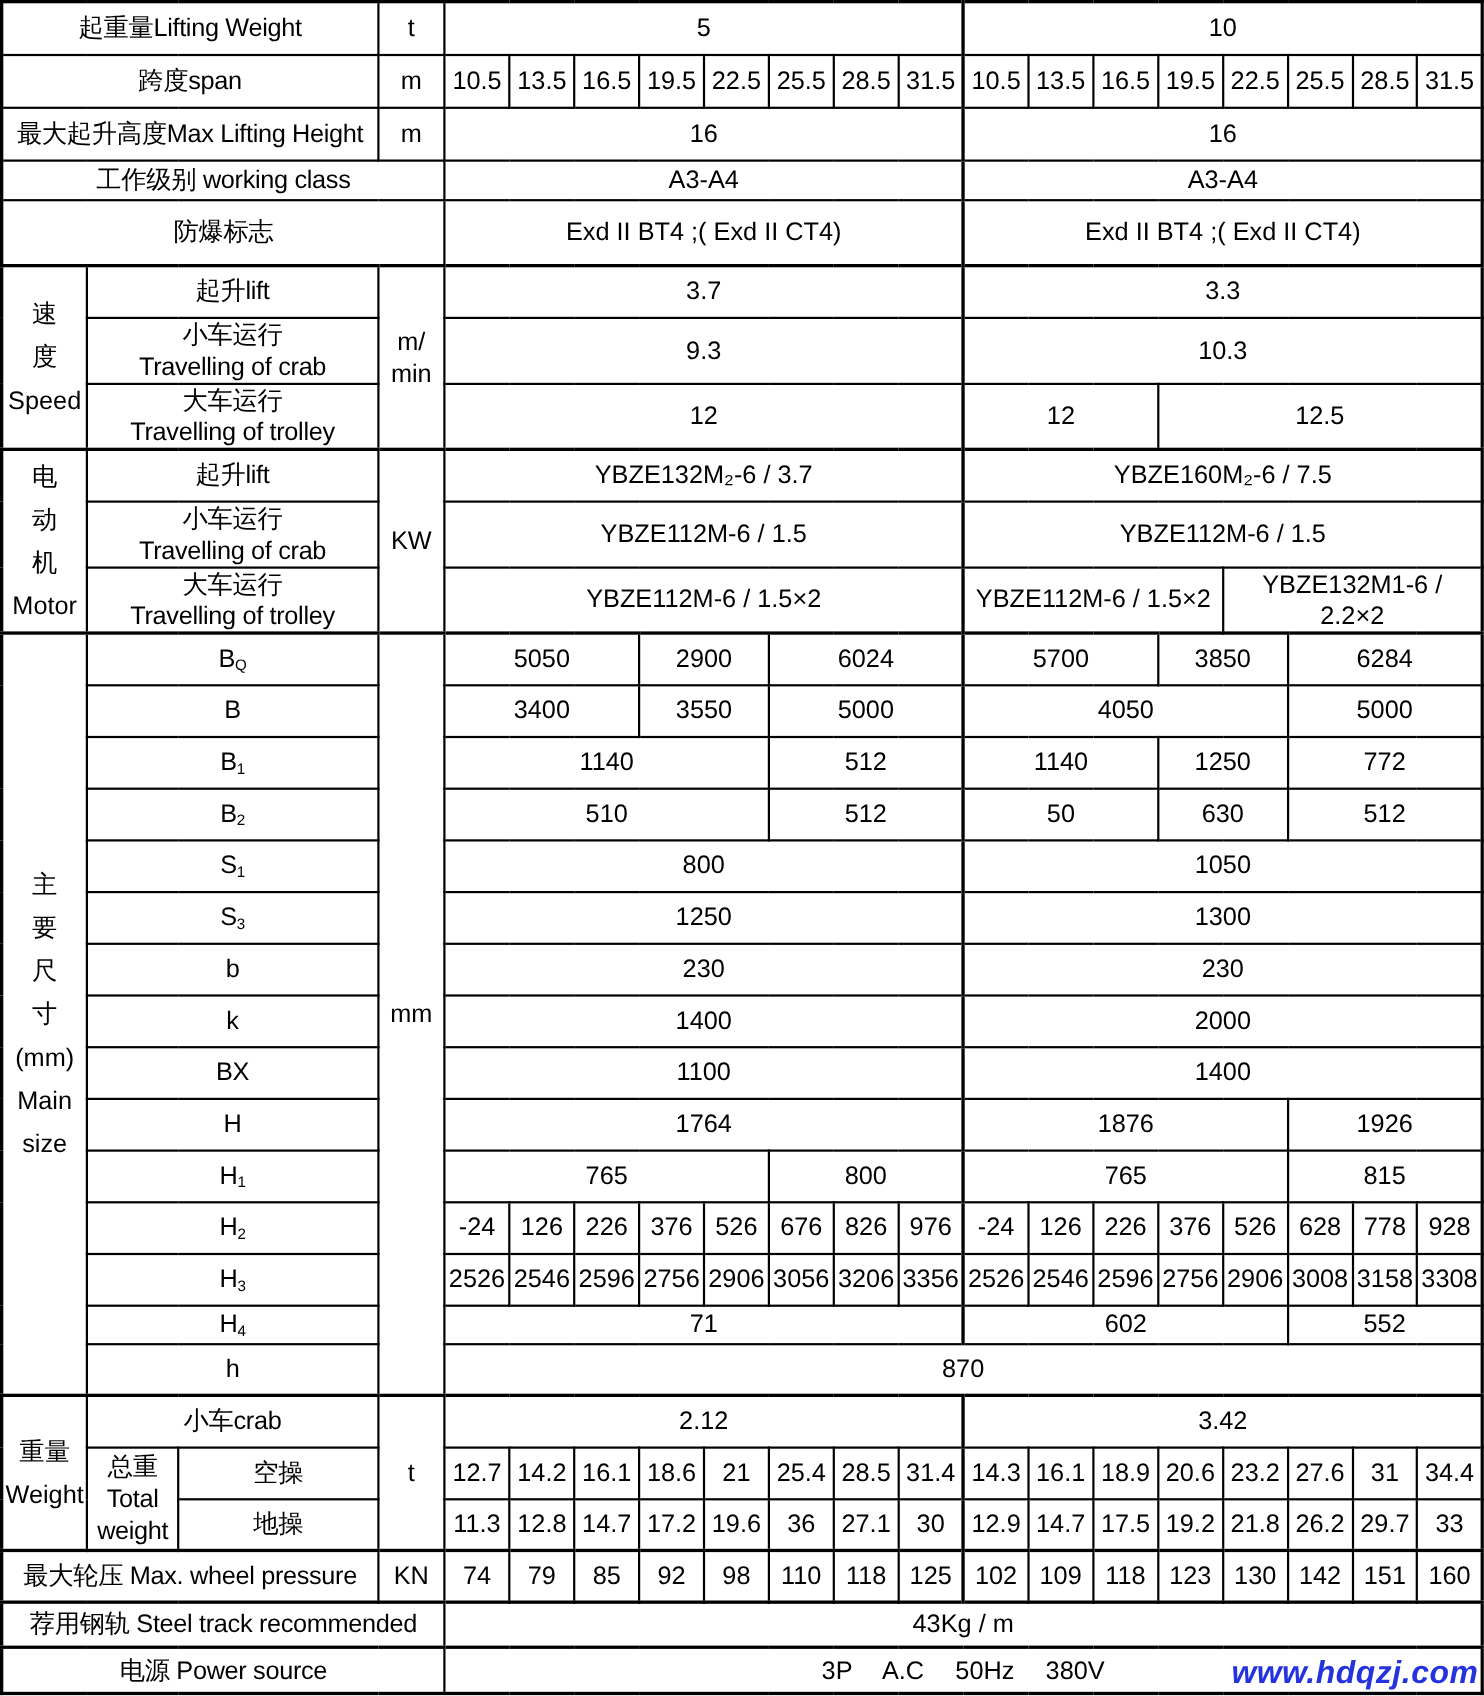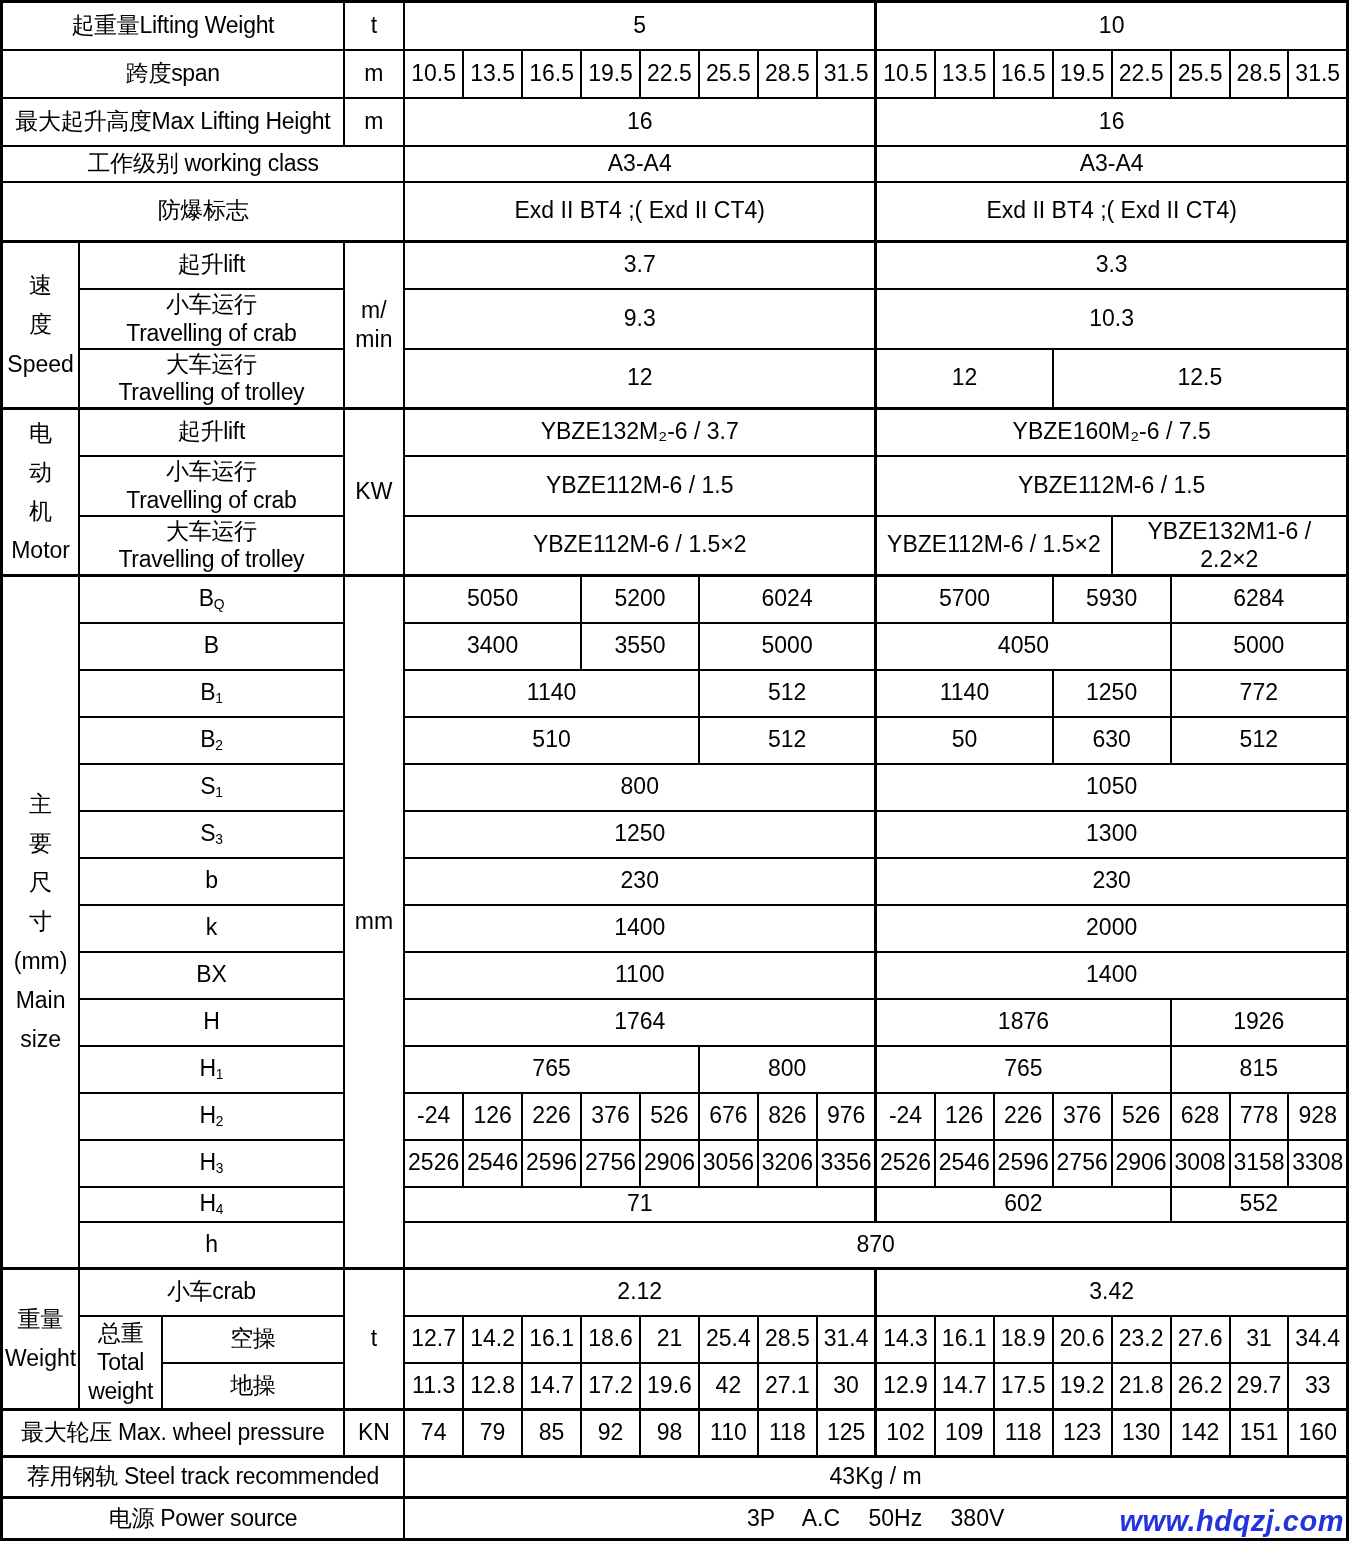--- a/index.html
+++ b/index.html
@@ -159,24 +159,24 @@
             <div class="ln">要</div>
             <div class="ln">尺</div>
             <div class="ln">寸</div>
             <div class="ln">(mm)</div>
             <div class="ln">Main</div>
             <div class="ln">size</div>
           </td>
           <td class="cell-label sepTop" colspan="2"><span>B</span><span class="subs">Q</span></td>
           <td class="cell-unit sepTop" rowspan="15">mm</td>
           <td class="cell-value sepTop" colspan="3">5050</td>
-          <td class="cell-value sepTop" colspan="2">5200</td>
+          <td class="cell-value sepTop" colspan="2">2900</td>
           <td class="cell-value sepTop" colspan="3">6024</td>
           <td class="cell-value sepTop thickL" colspan="3">5700</td>
-          <td class="cell-value sepTop" colspan="2">5930</td>
+          <td class="cell-value sepTop" colspan="2">3850</td>
           <td class="cell-value sepTop" colspan="3">6284</td>
         </tr>
         <tr style="height: 47px;">
           <td class="cell-label" colspan="2">B</td>
           <td class="cell-value" colspan="3">3400</td>
           <td class="cell-value" colspan="2">3550</td>
           <td class="cell-value" colspan="3">5000</td>
           <td class="cell-value thickL" colspan="5">4050</td>
           <td class="cell-value" colspan="3">5000</td>
         </tr>
@@ -316,21 +316,21 @@
           <td class="cell-value">31</td>
           <td class="cell-value">34.4</td>
         </tr>
         <tr style="height: 47px;">
           <td class="cell-label">地操</td>
           <td class="cell-value">11.3</td>
           <td class="cell-value">12.8</td>
           <td class="cell-value">14.7</td>
           <td class="cell-value">17.2</td>
           <td class="cell-value">19.6</td>
-          <td class="cell-value">42</td>
+          <td class="cell-value">36</td>
           <td class="cell-value">27.1</td>
           <td class="cell-value">30</td>
           <td class="cell-value thickL">12.9</td>
           <td class="cell-value">14.7</td>
           <td class="cell-value">17.5</td>
           <td class="cell-value">19.2</td>
           <td class="cell-value">21.8</td>
           <td class="cell-value">26.2</td>
           <td class="cell-value">29.7</td>
           <td class="cell-value">33</td>

